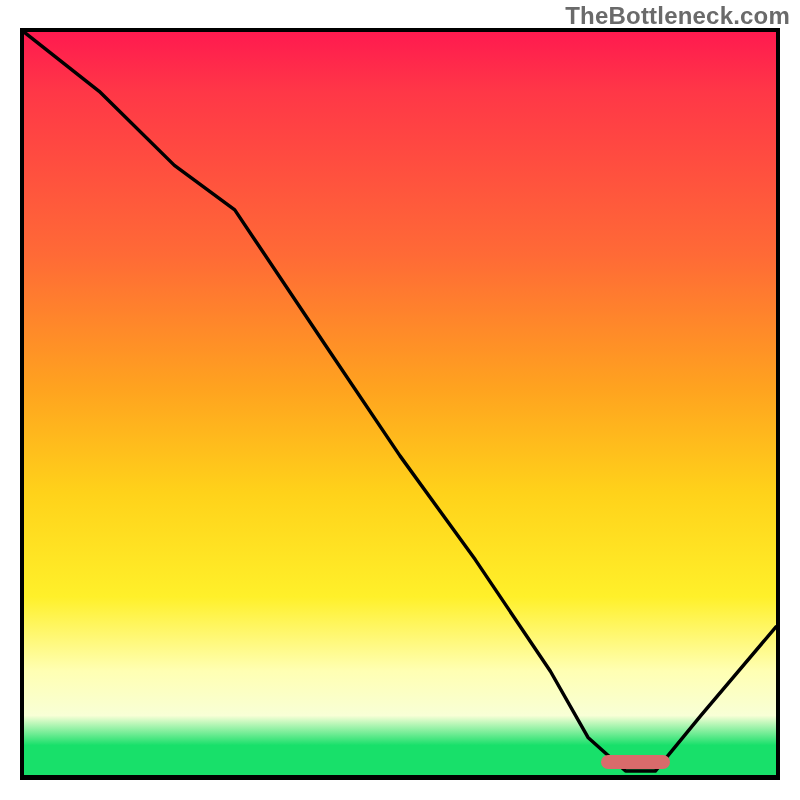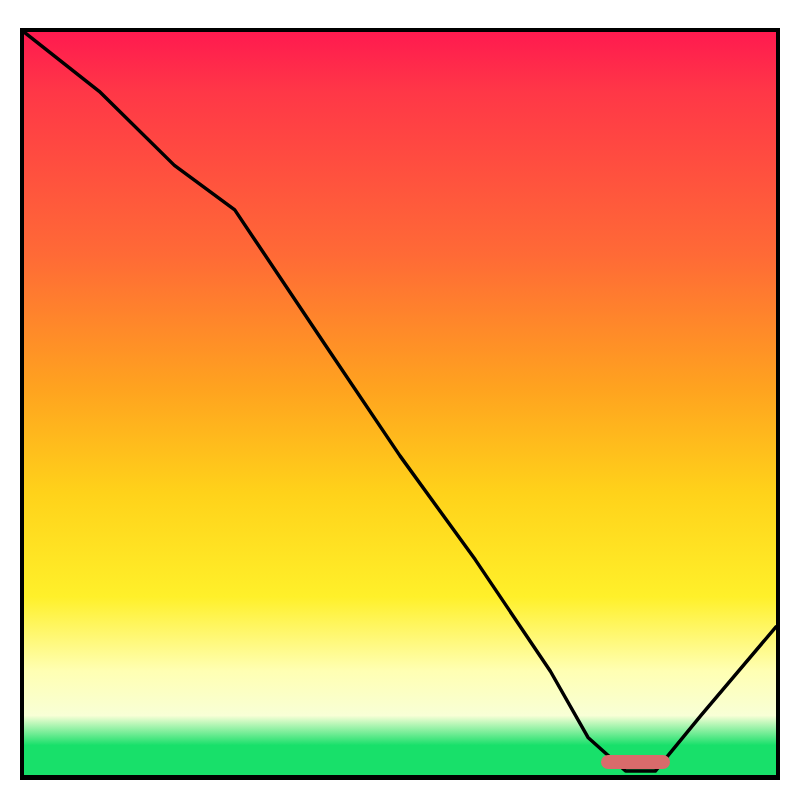--- a/index.html
+++ b/index.html
@@ -64,20 +64,21 @@
     height: 14px;
     border-radius: 7px;
     background: #d96b6b;
   }
 </style>
 </head>
 <body>
 
 <div class="frame">
 
+  <div class="watermark">TheBottleneck.com</div>
 
   <div class="plot-border">
     <div class="gradient"></div>
 
     <svg class="curve" viewBox="0 0 760 752" preserveAspectRatio="none">
 
       <path d="M 0 0
                L 76 60
                L 152 135
                L 213 180

